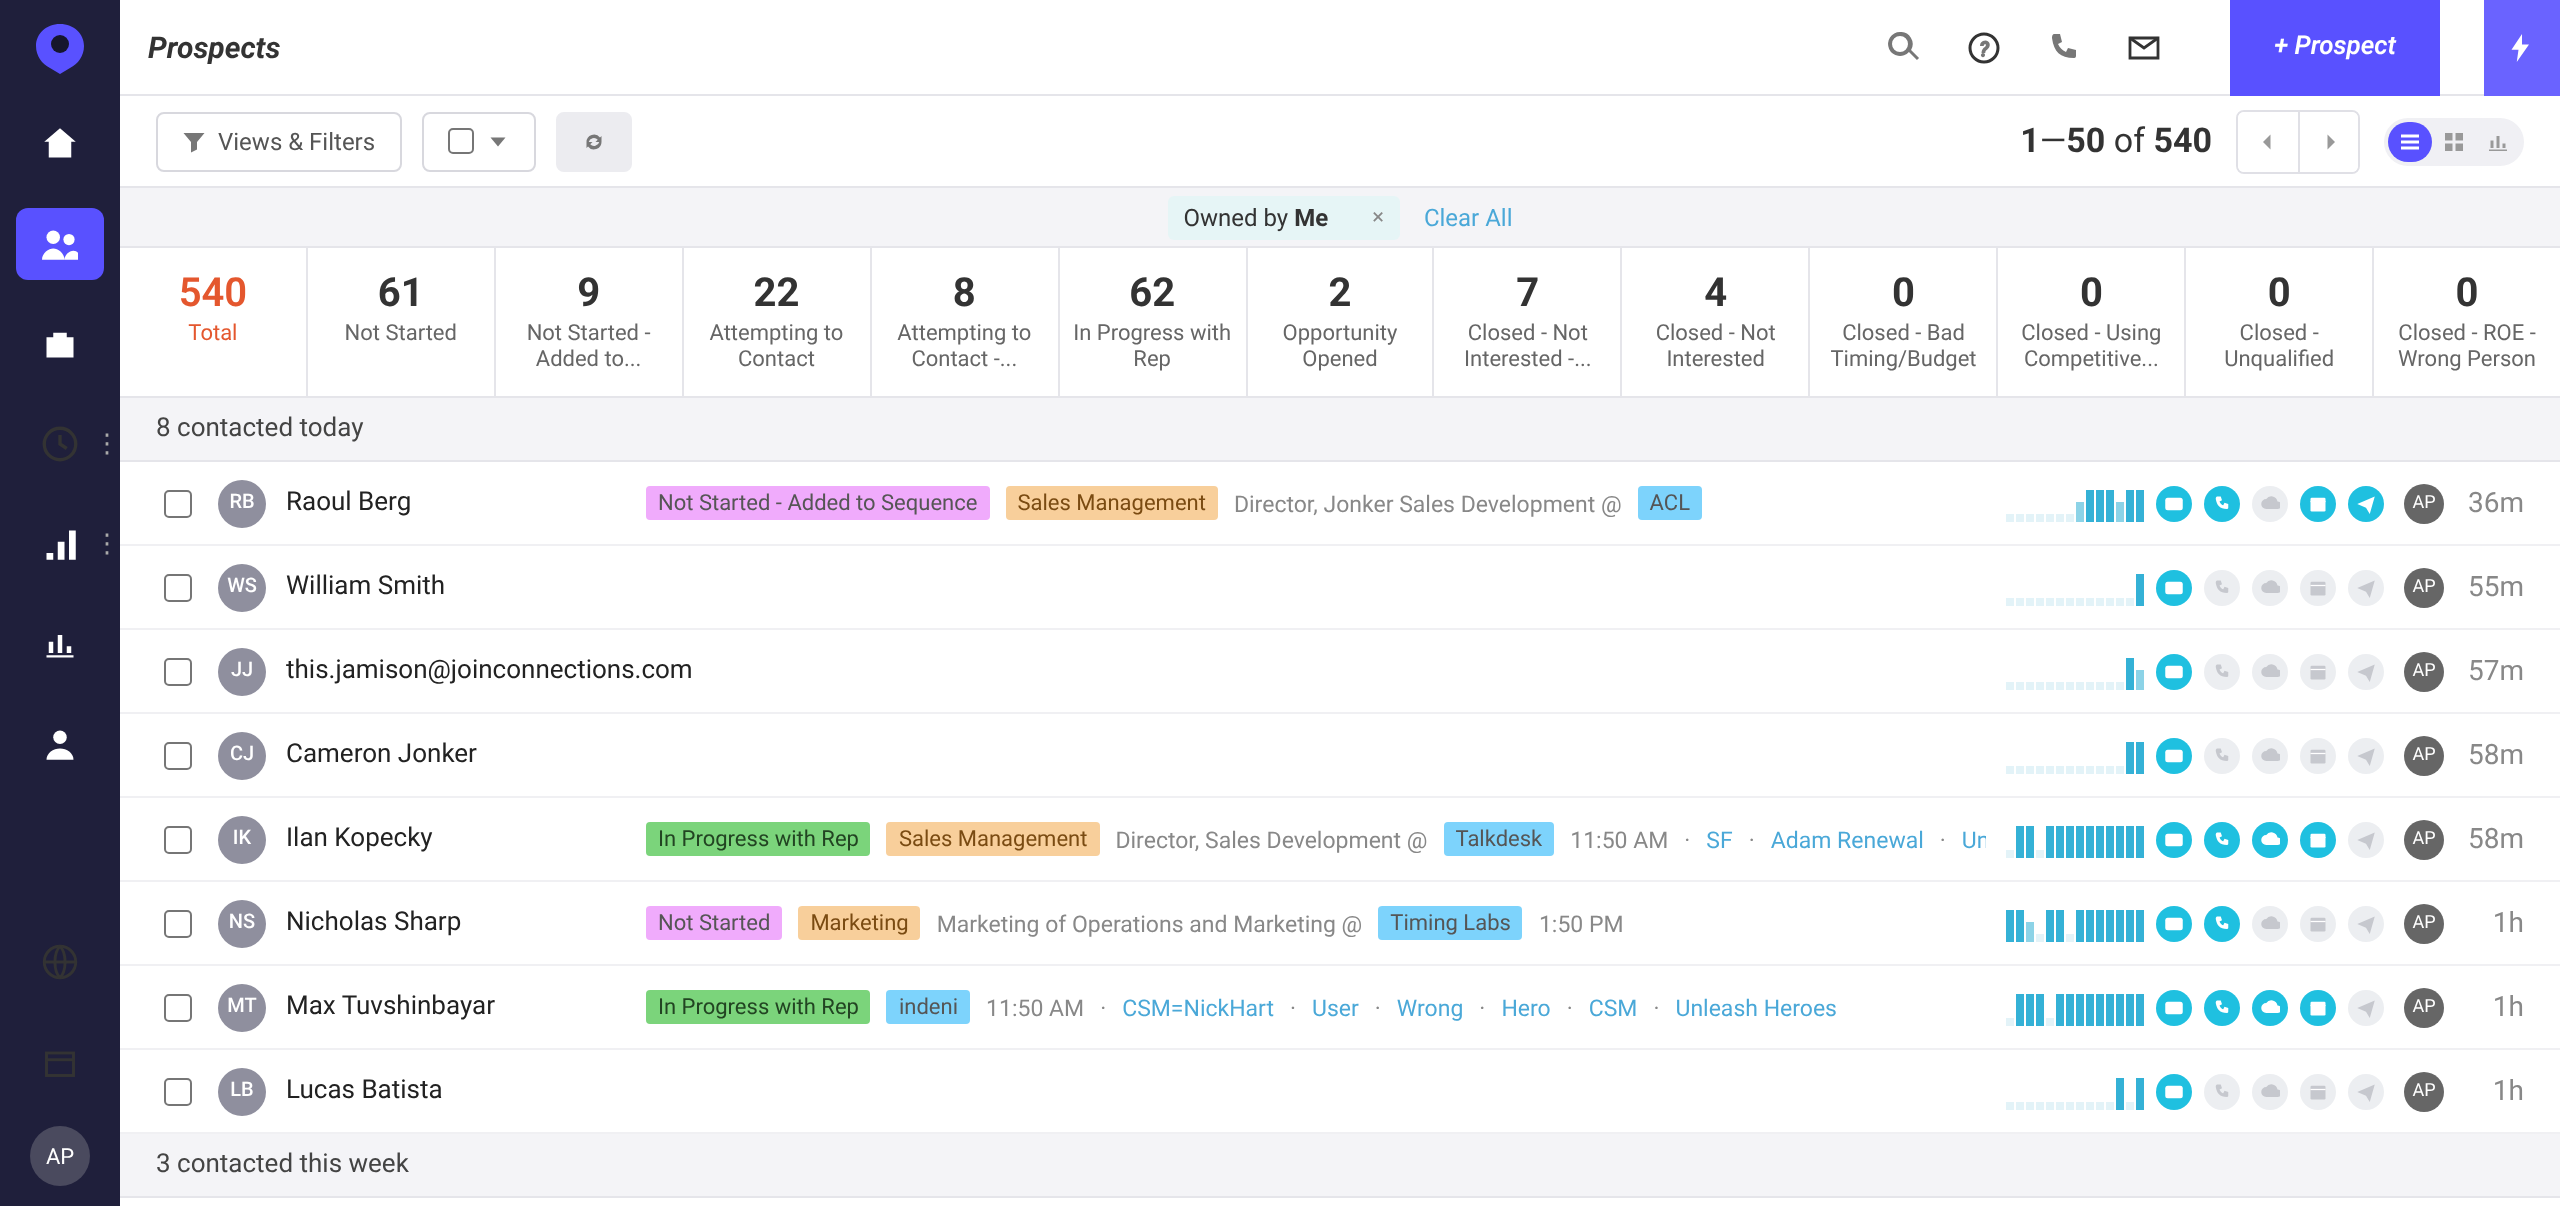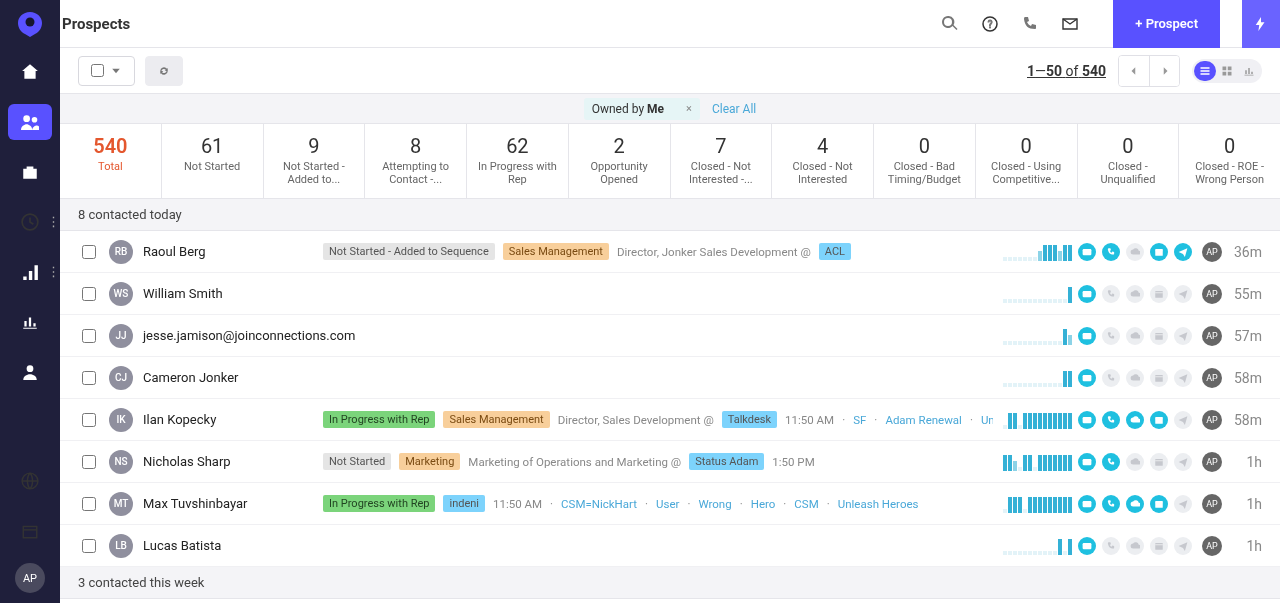--- a/index.html
+++ b/index.html
@@ -26,40 +26,40 @@
   .mini.active { background: var(--purple); }
   .mini svg { width:18px; height:18px; fill:#fff; }
   .mini .more-dots { position:absolute; right:-8px; top:10px; font-size:13px; color:#aaa; }
   .sidebar .spacer { flex:1; }
   .sidebar .avatar-sm { width:30px; height:30px; border-radius:50%; background:#4a4a5e; color:#fff; font-size:11px; display:flex; align-items:center; justify-content:center; margin-bottom:10px; }
 
   
   .main { margin-left:60px; height:603px; display:flex; flex-direction:column; }
 
   
-  .topbar { height:48px; border-bottom:1px solid var(--border); display:flex; align-items:center; padding:0 0 0 2px; }
+  .topbar { height:48px; border-bottom:1px solid var(--border); display:flex; align-items:center; padding:0 0 0 14px;font-style:italic; }
   .topbar h1 { font-size:15px; font-weight:700; margin:0; }
   .topbar .right { margin-left:auto; display:flex; align-items:center; gap:22px; padding-right:0; }
   .topbar .icon-btn { width:18px; height:18px; display:flex; align-items:center; justify-content:center; cursor:pointer; }
   .topbar .icon-btn svg { width:16px; height:16px; fill:#777; }
   .add-prospect { background:var(--purple); color:#fff; height:48px; padding:0 22px; font-size:13px; font-weight:600; display:flex; align-items:center; cursor:pointer; }
   .bolt { background:#6a63ff; width:38px; height:48px; display:flex; align-items:center; justify-content:center; }
   .bolt svg { width:14px; height:14px; fill:#fff; }
 
   
   .toolbar { height:46px; border-bottom:1px solid var(--border); display:flex; align-items:center; padding:0 18px; gap:10px; }
   .btn { height:30px; border:1px solid #d8d8de; border-radius:4px; background:#fff; display:flex; align-items:center; padding:0 12px; font-size:12px; color:#555; cursor:pointer; gap:6px; }
   .btn.grey { background:#ececf0; border-color:#ececf0; }
   .btn svg { width:12px; height:12px; fill:#777; }
   .search-box { position:relative; }
   .search-box input { height:30px; width:240px; border:1px solid #d8d8de; border-radius:4px; padding:0 12px; font-size:12px; }
   .search-box .q-icon { position:absolute; right:8px; top:7px; }
   .search-box .q-icon svg { width:14px; height:14px; fill:#bbb; }
   .toolbar .right { margin-left:auto; display:flex; align-items:center; gap:12px; }
-  .pager { font-size:14px; color:var(--text);text-decoration:underline; }
+  .pager { font-size:17px; color:var(--text); }
   .pager b { font-weight:700; }
   .pager-btns { display:flex; border:1px solid #e0e0e6; border-radius:4px; overflow:hidden; }
   .pager-btns .pg { width:30px; height:30px; display:flex; align-items:center; justify-content:center; background:#fff; cursor:pointer; }
   .pager-btns .pg + .pg { border-left:1px solid #e0e0e6; }
   .pager-btns svg { width:10px; height:10px; fill:#999; }
   .view-toggle { display:flex; gap:0; background:#f0f0f4; border-radius:12px; padding:2px; }
   .view-toggle .vt { width:22px; height:20px; display:flex; align-items:center; justify-content:center; border-radius:10px; }
   .view-toggle .vt.active { background:var(--purple); }
   .view-toggle svg { width:12px; height:12px; fill:#999; }
   .view-toggle .vt.active svg { fill:#fff; }
@@ -68,35 +68,35 @@
   .filter-strip { height:30px; background:var(--bg-faint); display:flex; align-items:center; justify-content:center; font-size:12px; gap:12px; border-bottom:1px solid var(--border); }
   .chip { background:#e6f5f6; padding:4px 8px; border-radius:3px; display:flex; align-items:center; gap:22px; }
   .chip b { font-weight:700; }
   .chip .x { color:#888; font-size:11px; cursor:pointer; }
   .clear-all { color:#4aa8d8; cursor:pointer; font-size:12px; }
 
   
   .stages { display:flex; border-bottom:1px solid var(--border); }
   .stage { flex:1; text-align:center; padding:10px 4px 12px; border-right:1px solid var(--border); }
   .stage:last-child { border-right:0; }
-  .stage .num { font-size:20px; font-weight:400; }
+  .stage .num { font-size:20px; font-weight:700; }
   .stage .lbl { font-size:11px; color:#666; line-height:1.2; margin-top:2px; }
   .stage.total .num { color:#e4572e; font-weight:600; }
   .stage.total .lbl { color:#e4572e; }
 
   
   .list { flex:1; overflow-y:auto; }
   .section-head { background:var(--bg-faint); padding:8px 18px; font-size:13px; color:#444; border-bottom:1px solid var(--border); }
   .row { display:flex; align-items:center; height:42px; padding:0 18px; border-bottom:1px solid #f0f0f3; gap:10px; }
   .row input[type=checkbox] { width:14px; height:14px; }
   .av { width:24px; height:24px; border-radius:50%; background:#8f8f9e; color:#fff; font-size:10px; display:flex; align-items:center; justify-content:center; font-weight:500; }
   .name { width:170px; font-size:13px; color:#222; }
   .meta { flex:1; display:flex; align-items:center; gap:8px; font-size:11.5px; color:#888; overflow:hidden; white-space:nowrap; }
   .tag { padding:2px 6px; border-radius:2px; font-size:11px; }
-  .tag.stage-ns  { background:#e5e5e5; color:#555; }
+  .tag.stage-ns  { background:#f0abfc; color:#555; }
   .tag.stage-ip  { background:var(--green); color:#224422; }
   .tag.cat-orange{ background:var(--orange); color:#7a4b12; }
   .tag.account   { background:#7dd3fc; color:#555; }
   .time-unlinked { color:#888; }
   .link { color:#4aa8d8; }
 
   .activity { display:flex; align-items:center; gap:6px; margin-left:auto; }
   .spark { display:flex; align-items:flex-end; gap:1px; height:18px; }
   .spark span { width:4px; background:#cfeaf3; }
   .spark span.hi { background:#34b1d6; }
@@ -299,20 +299,26 @@
       <div class="bolt">
           <svg viewBox="0 0 16 16">
             <use href="#i-bolt"></use>
           </svg>
         </div>
     </div>
   </div>
 
   <div class="toolbar">
     <div class="btn">
+      <svg viewBox="0 0 16 16">
+          <use href="#i-filter"></use>
+        </svg>
+      <span>Views &amp; Filters</span>
+    </div>
+    <div class="btn">
       <input type="checkbox" style="margin: 0px;">
       <svg viewBox="0 0 16 16">
           <use href="#i-caret"></use>
         </svg>
     </div>
     <div class="btn grey">
       <svg viewBox="0 0 16 16">
           <use href="#i-refresh"></use>
         </svg>
     </div>
@@ -368,20 +374,24 @@
         <div class="num">540</div>
                  <div class="lbl">Total</div>
       </div>
       <div class="stage">
         <div class="num">61</div>
                  <div class="lbl">Not Started</div>
       </div>
       <div class="stage">
         <div class="num">9</div>
                  <div class="lbl">Not Started - Added to...</div>
+      </div>
+      <div class="stage">
+        <div class="num">22</div>
+                 <div class="lbl">Attempting to Contact</div>
       </div>
       <div class="stage">
         <div class="num">8</div>
                  <div class="lbl">Attempting to Contact -...</div>
       </div>
       <div class="stage">
         <div class="num">62</div>
                  <div class="lbl">In Progress with Rep</div>
       </div>
       <div class="stage">
@@ -520,21 +530,21 @@
                 <use href="#i-send"></use>
               </svg>
             </div>
       <div class="owner">AP</div>
       <div class="ago">55m</div>
     </div>
         </div>
         <div class="row">
     <input type="checkbox" style="">
     <div class="av">JJ</div>
-    <div class="name">jesse.jamison@joinconnections.com</div>
+    <div class="name">this.jamison@joinconnections.com</div>
     <div class="meta"></div>
     <div class="activity">
       <div class="spark">
               <span class="lo" style="height:4px"></span>
               <span class="lo" style="height:4px"></span>
               <span class="lo" style="height:4px"></span>
               <span class="lo" style="height:4px"></span>
               <span class="lo" style="height:4px"></span>
               <span class="lo" style="height:4px"></span>
               <span class="lo" style="height:4px"></span>
@@ -690,21 +700,21 @@
     </div>
         </div>
         <div class="row">
     <input type="checkbox" style="">
     <div class="av">NS</div>
     <div class="name">Nicholas Sharp</div>
     <div class="meta">
             <span class="tag stage-ns">Not Started</span> 
             <span class="tag cat-orange">Marketing</span> 
             <span>Marketing of Operations and Marketing @</span> 
-            <span class="tag account">Status Adam</span> 
+            <span class="tag account">Timing Labs</span> 
             <span class="time-unlinked">1:50 PM</span>
           </div>
     <div class="activity">
       <div class="spark">
               <span class="hi" style="height:16px"></span>
               <span class="hi" style="height:16px"></span>
               <span class="mid" style="height:10px"></span>
               <span class="lo" style="height:4px"></span>
               <span class="hi" style="height:16px"></span>
               <span class="hi" style="height:16px"></span>

